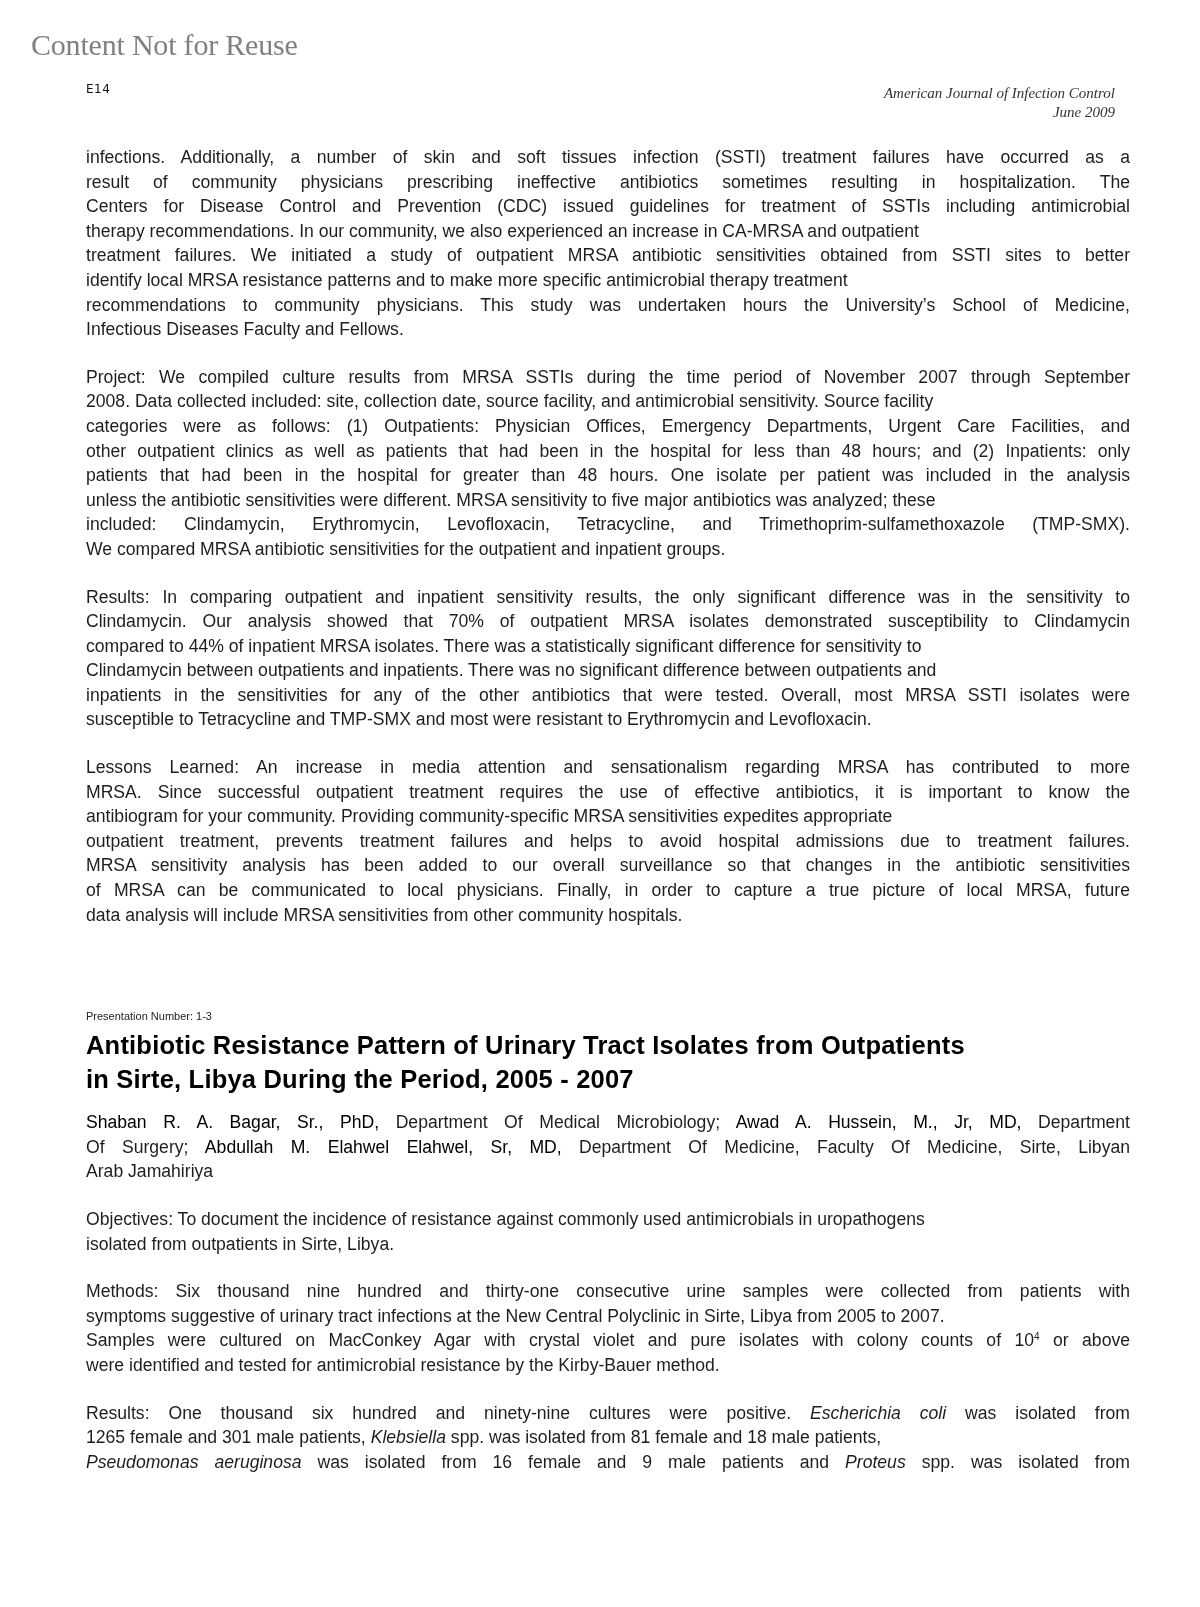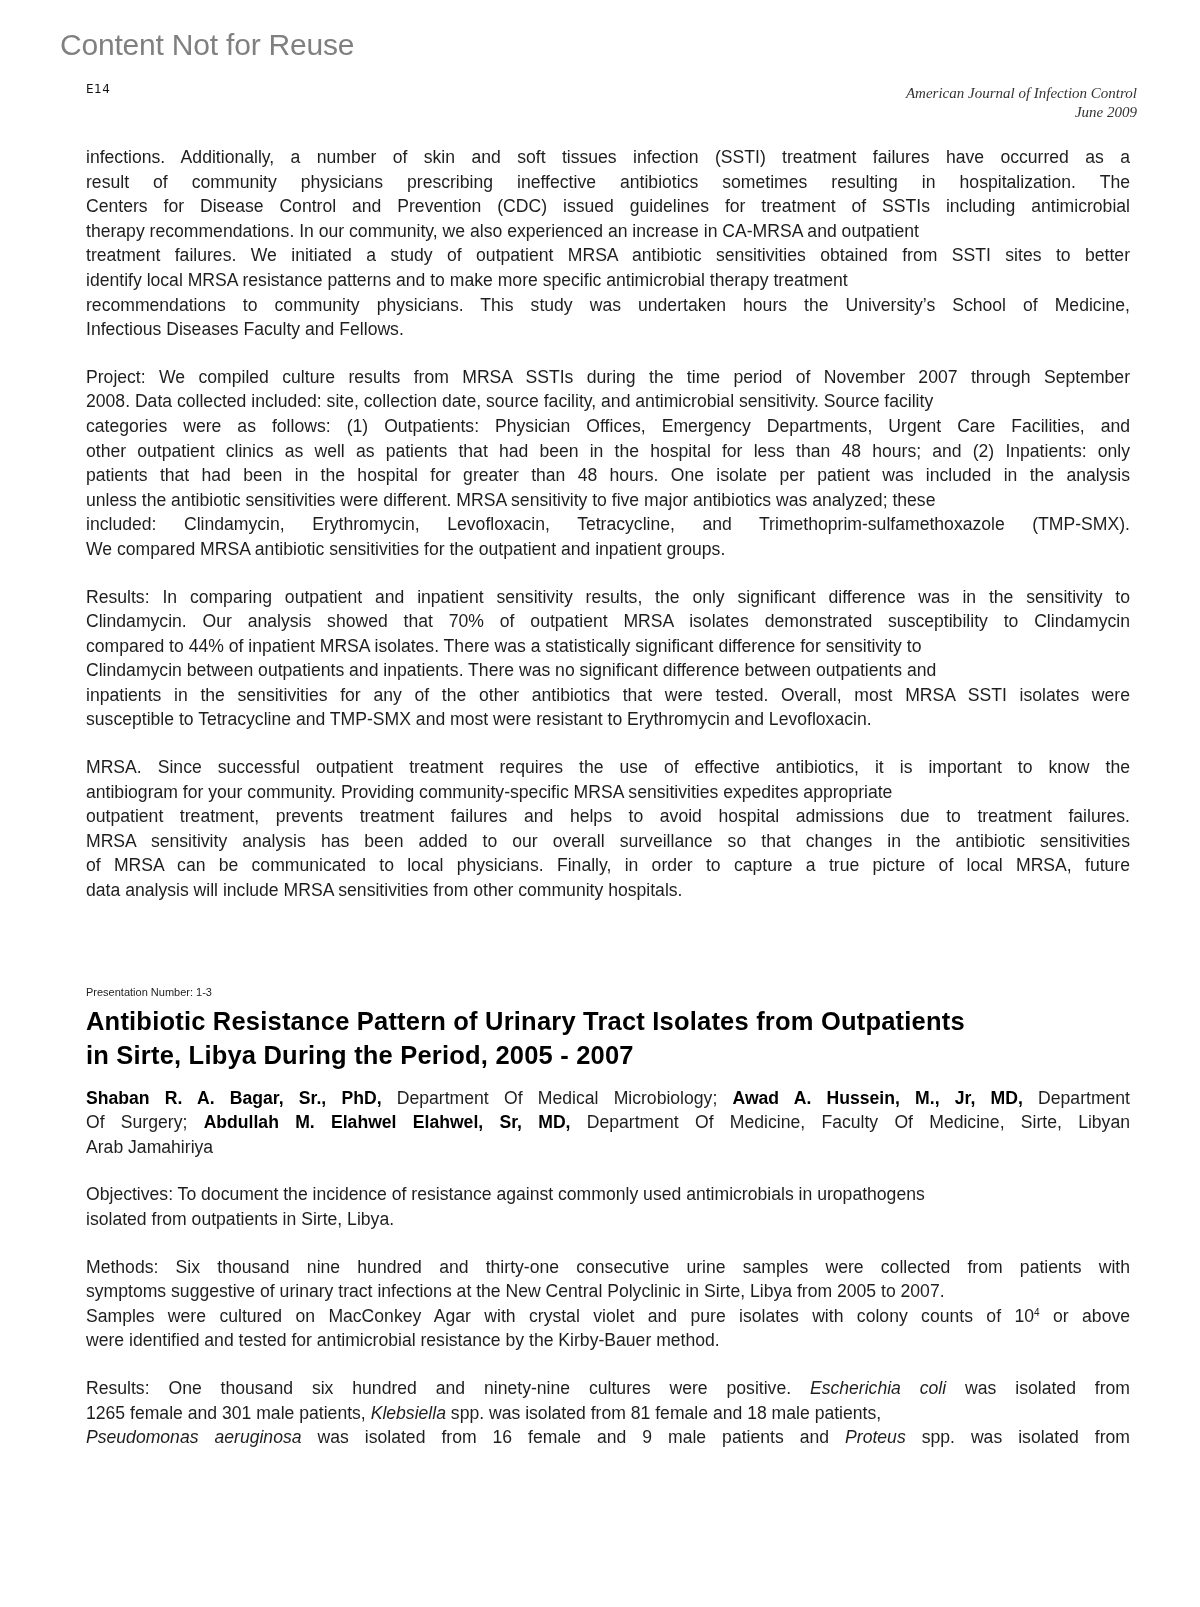--- a/index.html
+++ b/index.html
@@ -1,44 +1,43 @@
 <!DOCTYPE html>
 <html><head>
 <meta charset="utf-8">
 <style>
   html, body { margin: 0; padding: 0; background: #ffffff; }
   body { width: 1200px; height: 1607px; position: relative; overflow: hidden; color: #1a1a1a; }
   .watermark {
     position: absolute; left: 31px; top: 28px;
-    font-family: Liberation Sans, sans-serif; font-size: 30px; color: #808080;
+    font-family: Liberation Serif, serif; font-size: 30px; color: #808080;
     letter-spacing: -0.2px;
-    margin-left: 29px;
   }
   .page-num {
     position: absolute; left: 86px; top: 82px;
     font-family: "DejaVu Sans", sans-serif; font-size: 12px; color: #111;
     letter-spacing: 0.5px;
   }
   .journal {
-    position: absolute; right: 63px; top: 84px; text-align: right;
+    position: absolute; right: 85px; top: 84px; text-align: right;
     font-family: "Liberation Serif", serif; font-style: italic; font-size: 15px; color: #333;
     line-height: 19px;
   }
   .content {
     position: absolute; left: 86px; top: 145px; width: 1044px;
     font-family: "Liberation Sans", sans-serif; font-size: 17.6px; color: #1e1e1e;
   }
   .para { margin: 0; }
   .line { display: block; height: 24.6px; line-height: 24.6px; white-space: nowrap; text-align: justify; text-align-last: justify; }
   .line.last { text-align-last: left; }
   .gap { height: 23px; }
   .pres-number { font-size: 11px; line-height: 24px; height: 24px; color: #222; }
   .title { font-weight: bold; font-size: 25.5px; line-height: 34px; color: #000; letter-spacing: 0.2px; }
   .title .line { height: 34px; line-height: 34px; }
-  .authors b { font-weight: bold; color: #000; }
+  .authors b { font-weight: normal; color: #000; }
   i { font-style: italic; }
   sup { font-size: 10px; vertical-align: 6px; line-height: 0; }
 </style>
 </head>
 <body>
 
 <div class="watermark">Content Not for Reuse</div>
 <div class="page-num">E14</div>
 <div class="journal">
   <div>American Journal of Infection Control</div>
@@ -75,20 +74,21 @@
     <span class="line">Results: In comparing outpatient and inpatient sensitivity results, the only significant difference was in the sensitivity to</span>
     <span class="line">Clindamycin. Our analysis showed that 70% of outpatient MRSA isolates demonstrated susceptibility to Clindamycin</span>
     <span class="line last">compared to 44% of inpatient MRSA isolates. There was a statistically significant difference for sensitivity to</span>
     <span class="line last">Clindamycin between outpatients and inpatients. There was no significant difference between outpatients and</span>
     <span class="line">inpatients in the sensitivities for any of the other antibiotics that were tested. Overall, most MRSA SSTI isolates were</span>
     <span class="line last">susceptible to Tetracycline and TMP-SMX and most were resistant to Erythromycin and Levofloxacin.</span>
   </div>
   <div class="gap"></div>
 
   <div class="para">
+    <span class="line">Lessons Learned: An increase in media attention and sensationalism regarding MRSA has contributed to more</span>
     <span class="line">MRSA. Since successful outpatient treatment requires the use of effective antibiotics, it is important to know the</span>
     <span class="line last">antibiogram for your community. Providing community-specific MRSA sensitivities expedites appropriate</span>
     <span class="line">outpatient treatment, prevents treatment failures and helps to avoid hospital admissions due to treatment failures.</span>
     <span class="line">MRSA sensitivity analysis has been added to our overall surveillance so that changes in the antibiotic sensitivities</span>
     <span class="line">of MRSA can be communicated to local physicians. Finally, in order to capture a true picture of local MRSA, future</span>
     <span class="line last">data analysis will include MRSA sensitivities from other community hospitals.</span>
   </div>
 
   <div style="height: 77px;"></div>
 

